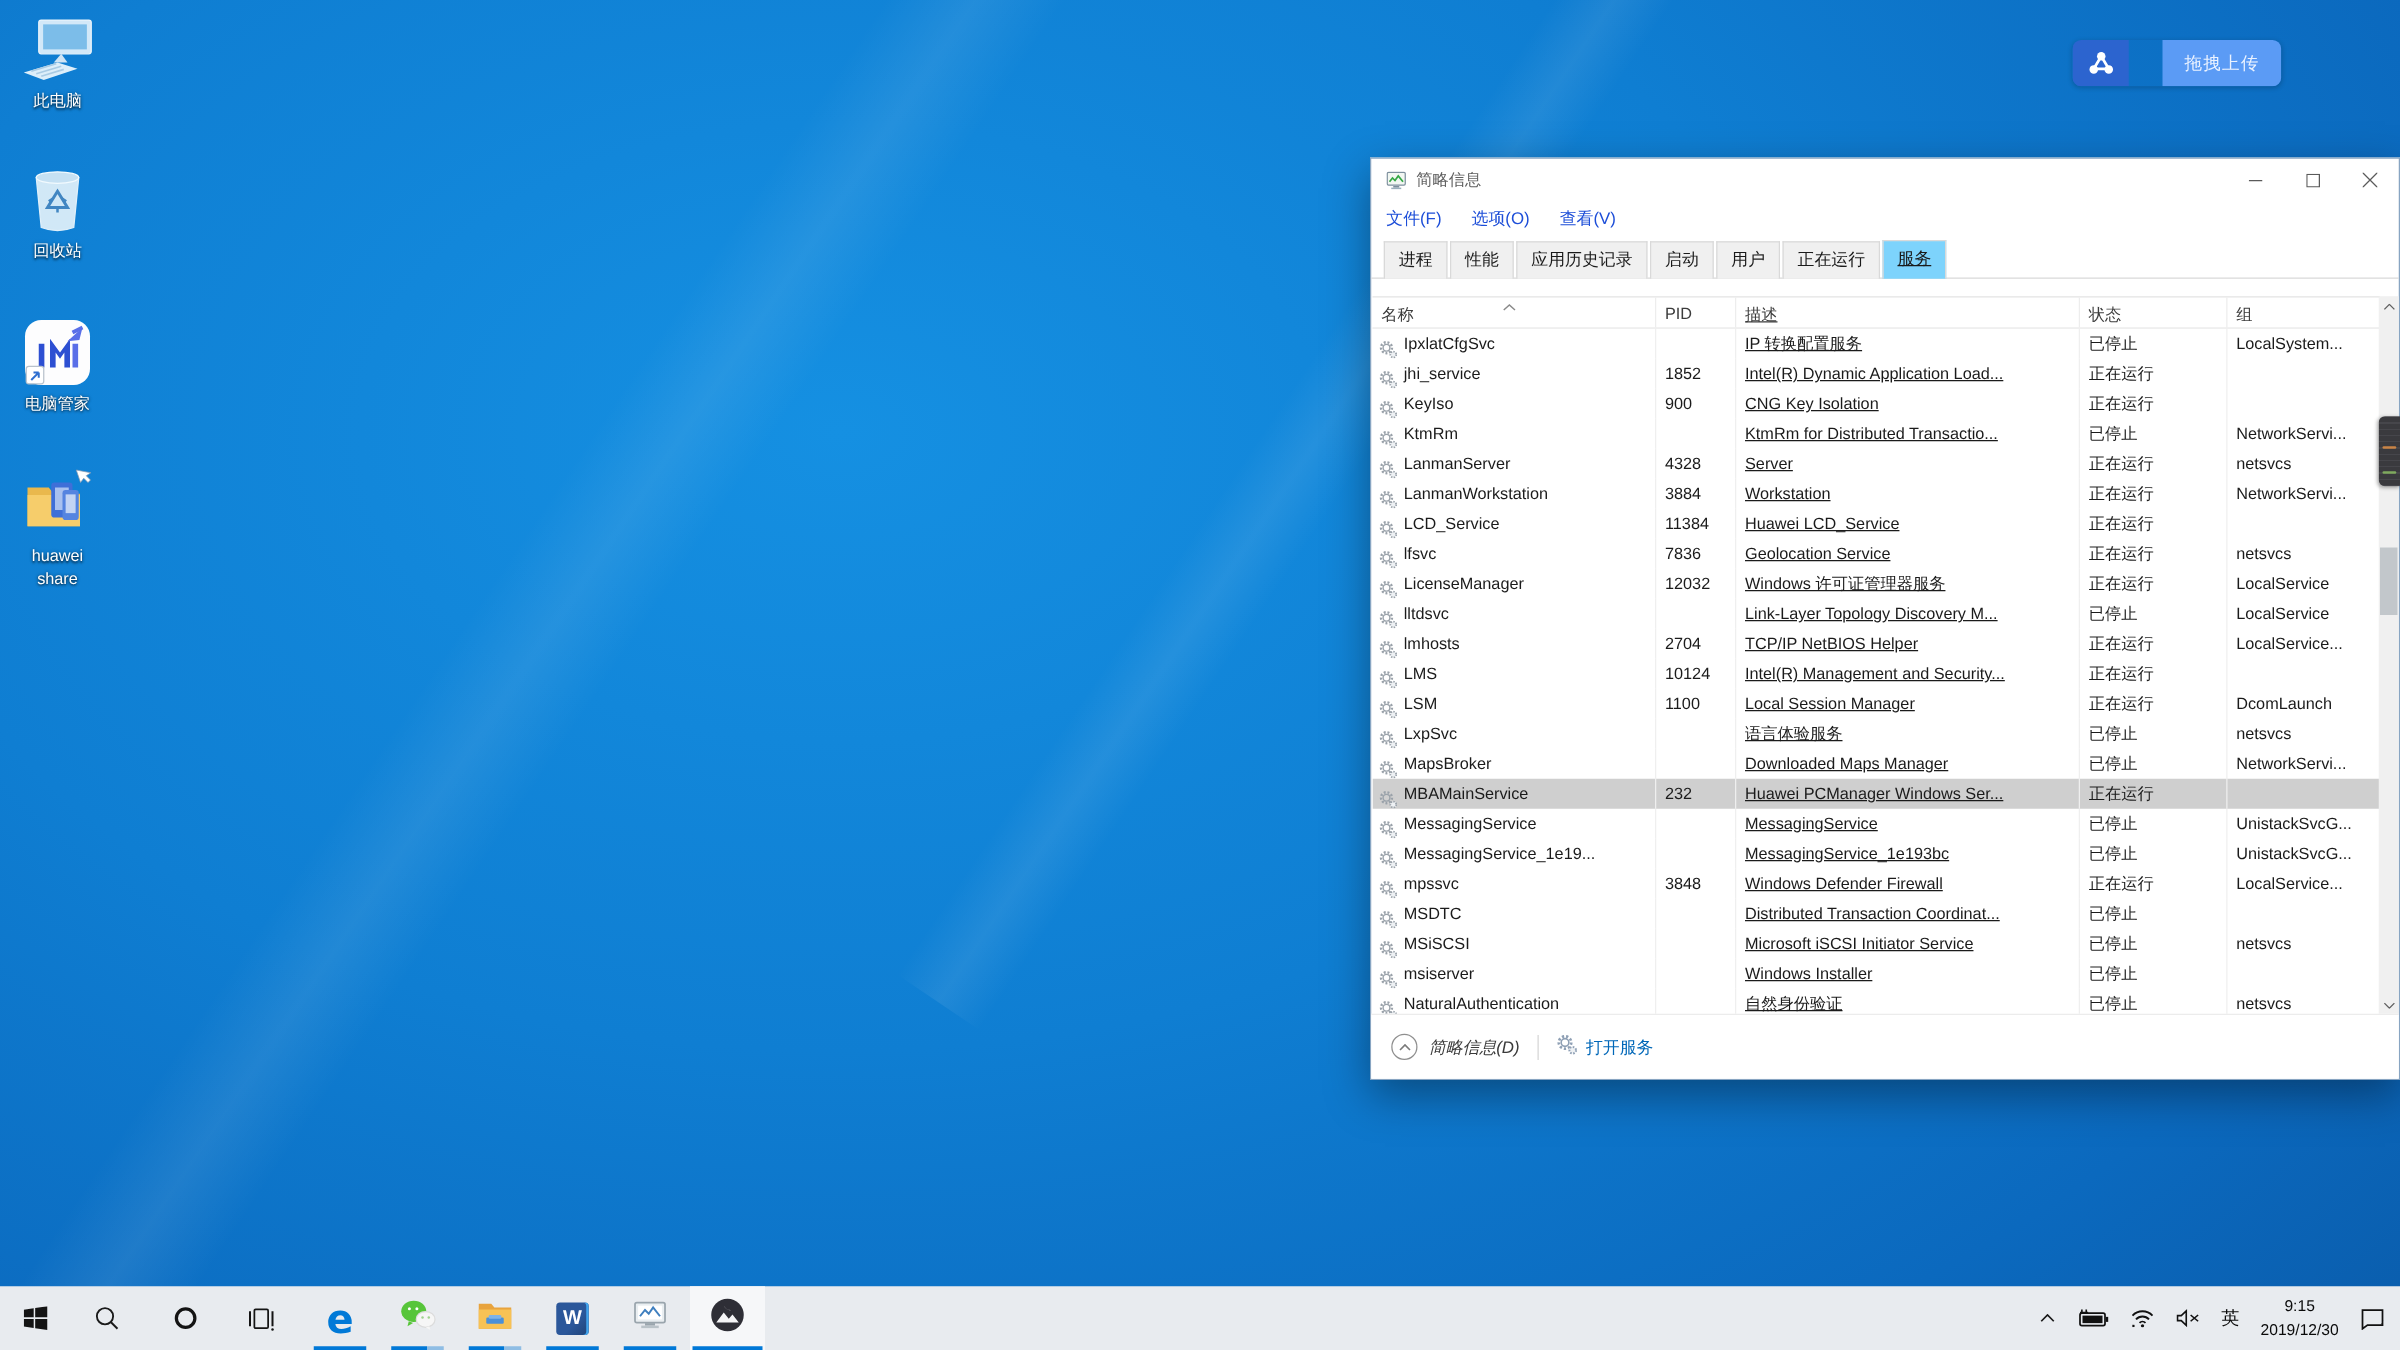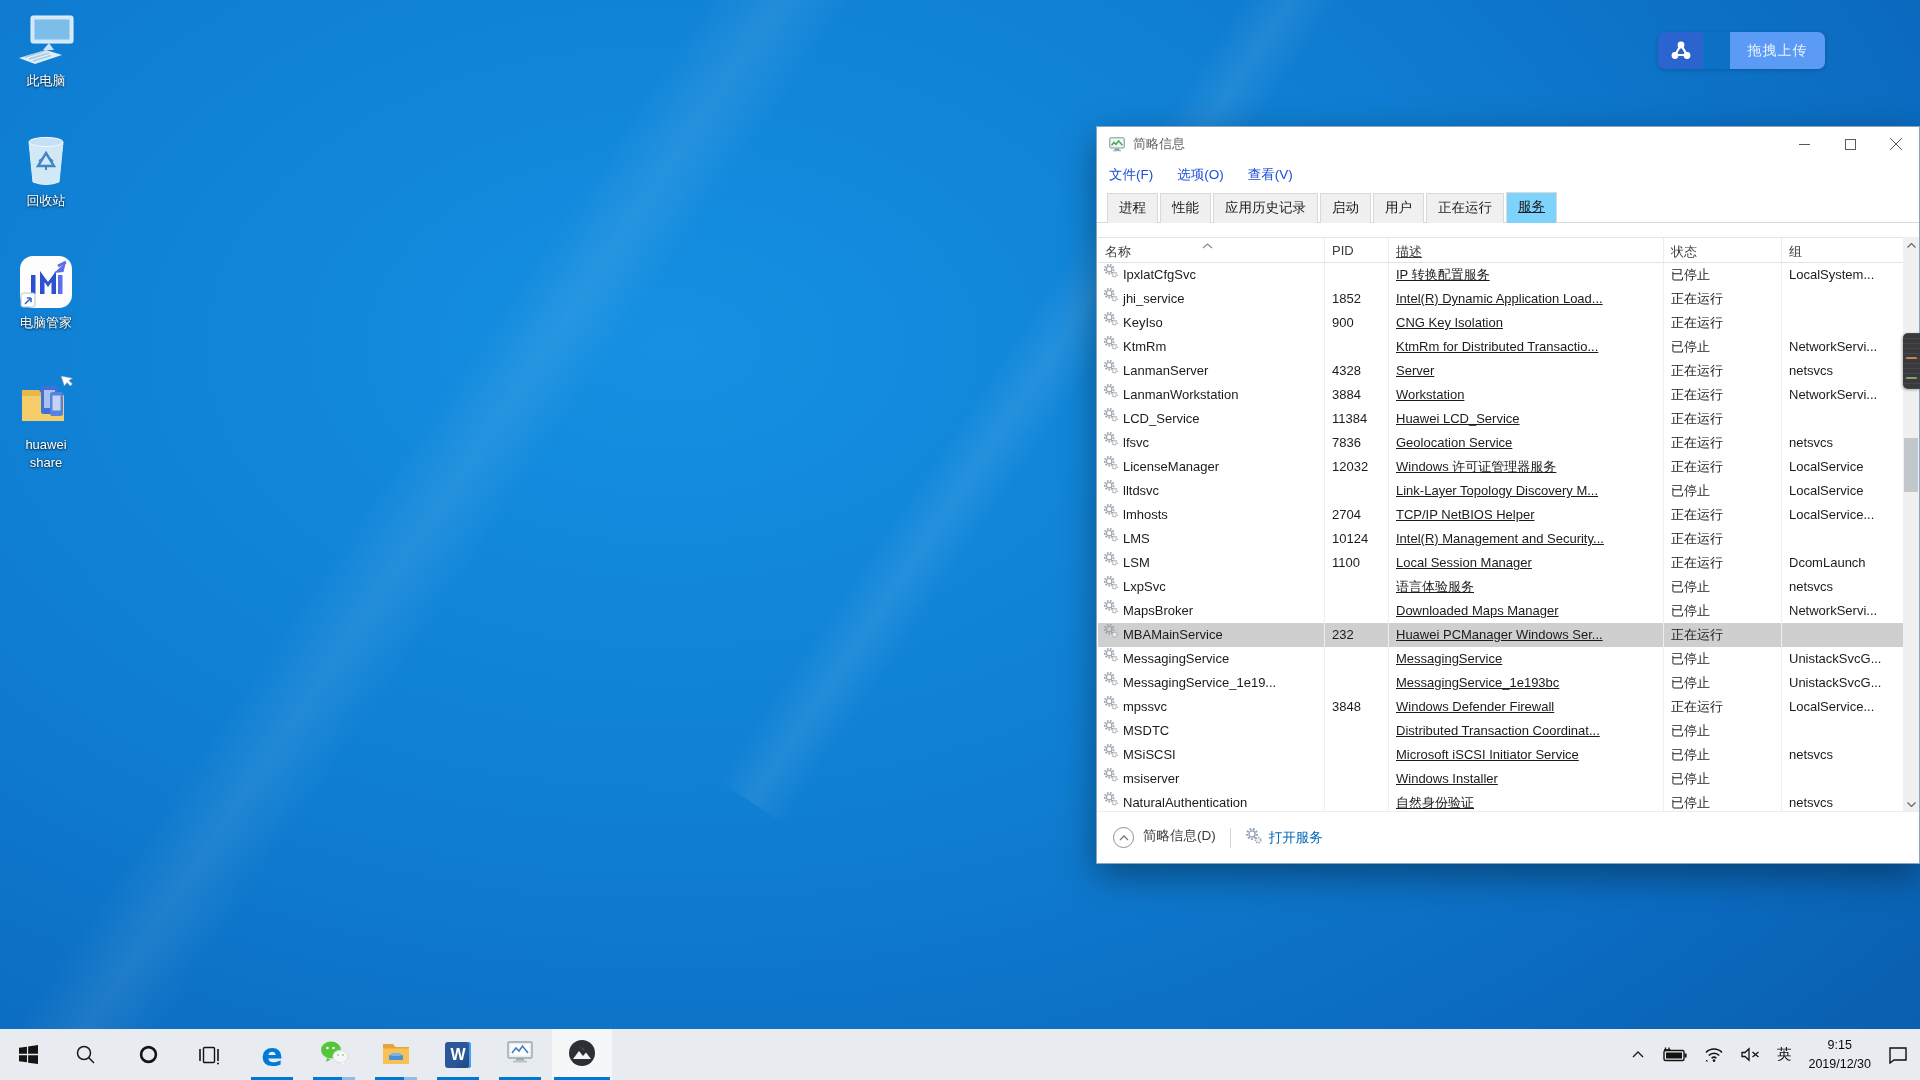--- a/index.html
+++ b/index.html
@@ -45,33 +45,33 @@
   .sort-ic { position:absolute; left:104px; top:-1px; }
   .c-name  { width:227px; }
   .c-pid   { width:64px; }
   .c-desc  { width:275px;text-decoration:underline; }
   .c-status{ width:118px; }
   .c-group { width:122px; border-right:none !important; }
   .tlist { position:absolute; left:1px; top:136px; width:806px; height:550px; overflow:hidden; background:#fff; }
   .row { display:flex; height:24px; line-height:24px; cursor:default; }
   .row.selected { background:#cfcfcf; }
   .cell { font-size:13px; color:#1b1b1b; white-space:nowrap; overflow:hidden; padding-left:7px; border-right:1px solid #efefef; }
-  .cell.c-name { display:flex; align-items:flex-start; gap:5px; padding-left:5px; }
+  .cell.c-name { display:flex; align-items:flex-end; gap:5px; padding-left:5px; }
   .gear-ic { display:flex; flex:0 0 auto; }
 
   
   .vscroll { position:absolute; right:0; top:110px; width:16px; height:576px; background:#f0f0f0; }
   .sc-btn { position:absolute; left:0; width:16px; height:17px; display:flex; align-items:center; justify-content:center; cursor:pointer; }
   .sc-up { top:0; } .sc-down { bottom:0; }
   .sc-thumb { position:absolute; left:1px; width:14px; top:201px; height:54px; background:#c2c7cb; cursor:pointer; }
 
   
   .wfooter { position:absolute; left:0; bottom:0; right:0; height:52px; border-top:1px solid #ececec; background:#fff;
     display:flex; align-items:center; padding-left:16px; }
-  .detail-toggle { display:flex; gap:9px; cursor:pointer; }
+  .detail-toggle { display:flex; align-items:center; gap:9px; cursor:pointer;font-style:italic; }
   .circ { width:21px; height:21px; border:1px solid #8f8f8f; border-radius:50%; display:flex; align-items:center; justify-content:center; }
   .detail-toggle .dt-txt { font-size:13.5px; color:#3a3a3a; }
   .vdiv { width:1px; height:20px; background:#d6d6d6; margin:0 14px; }
   .open-svc { display:flex; align-items:center; gap:7px; cursor:pointer; }
   .open-svc .os-txt { font-size:13.5px; color:#0067b8; }
 
   
   .edge-widget { position:absolute; right:0; top:333px; width:17px; height:56px; background:#3a3a3e;
     border-radius:5px 0 0 5px; box-shadow:-1px 1px 3px rgba(0,0,0,.3); overflow:hidden; cursor:pointer;
     background-image:repeating-linear-gradient(to bottom, #46464b 0 1px, #3a3a3e 1px 5px); }

